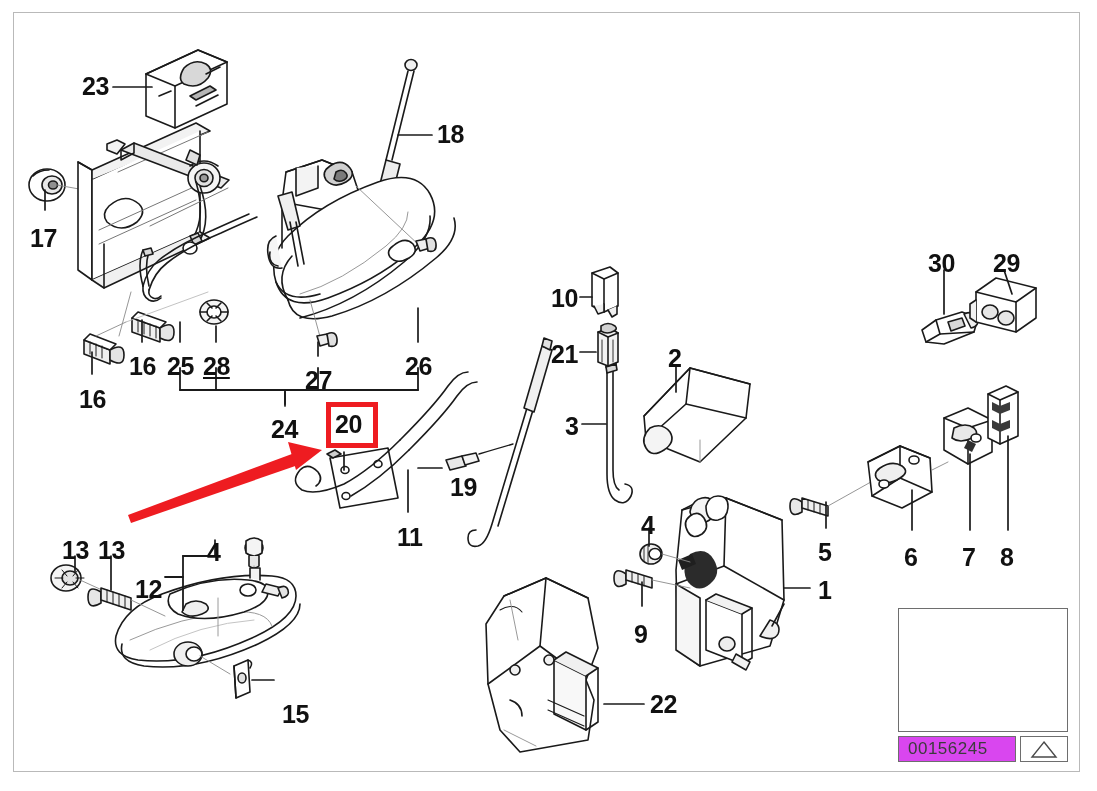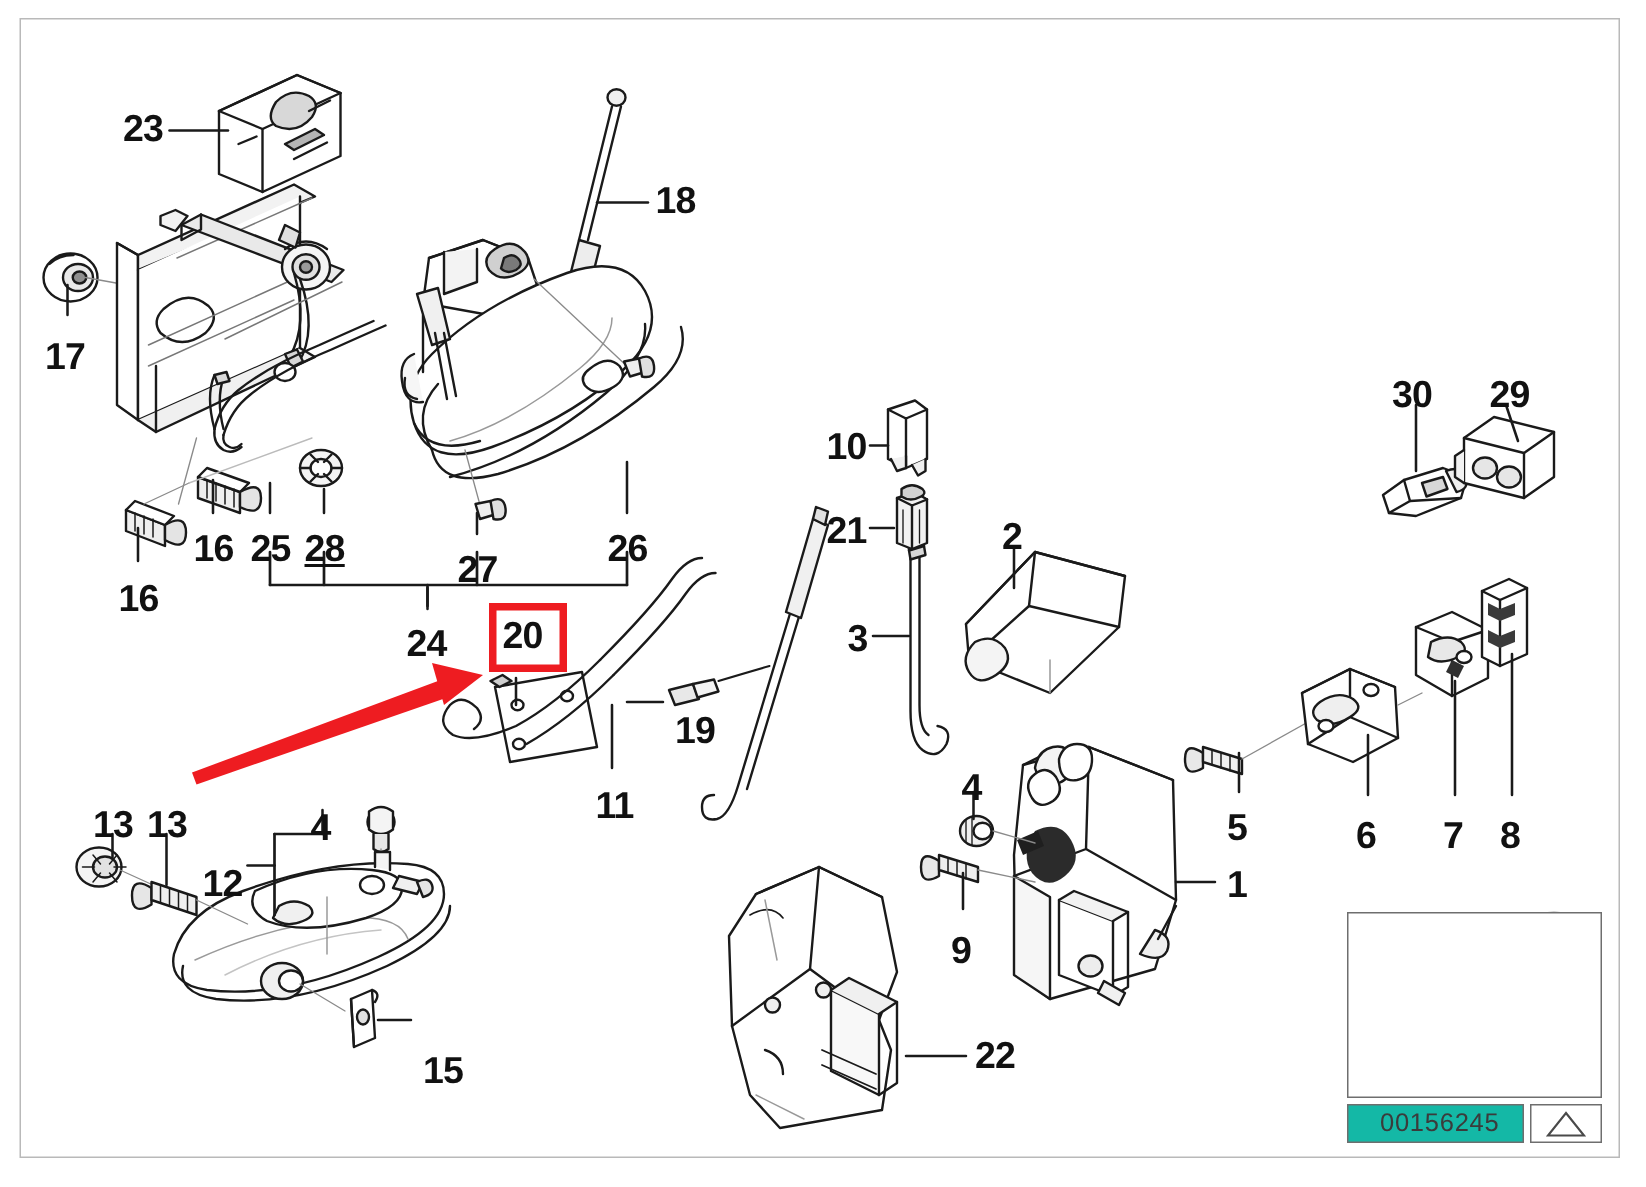--- a/index.html
+++ b/index.html
@@ -5,22 +5,22 @@
   html,body{margin:0;padding:0;background:#fff;}
   body{width:1097px;height:791px;font-family:"Liberation Sans",sans-serif;overflow:hidden;}
   #page{position:relative;width:1097px;height:671px;background:#ffffff;}
   #frame{position:absolute;left:13px;top:12px;width:1067px;height:760px;
          border:1.5px solid #b9b9b9;box-sizing:border-box;background:#fff;}
   svg.art{position:absolute;left:0;top:0;width:1097px;height:791px;pointer-events:none;}
   .lbl{position:absolute;font-family:"Liberation Sans",sans-serif;font-weight:bold;
        font-size:25px;color:#111;line-height:1;white-space:nowrap;letter-spacing:-0.5px;}
   #hl{position:absolute;box-sizing:border-box;border:5px solid #EE1C21;background:transparent;}
   #idbox{position:absolute;left:898px;top:736px;width:118px;height:26px;
-         border:1.3px solid #6e6e6e;box-sizing:border-box;background:#14b8a6;
-         display:flex;align-items:center;padding-left:21px;}
+         border:1.3px solid #6e6e6e;box-sizing:border-box;background:#d946ef;
+         display:flex;align-items:center;padding-left:9px;}
   #idtxt{font-family:"Liberation Sans",sans-serif;font-size:17px;color:#3b3b3b;letter-spacing:0.5px;}
   #tribox{position:absolute;left:1020px;top:736px;width:48px;height:26px;
           border:1.3px solid #6e6e6e;box-sizing:border-box;background:#fff;
           display:flex;align-items:center;justify-content:center;}
   #carbox{position:absolute;left:898px;top:608px;width:170px;height:124px;
           border:1.3px solid #6e6e6e;box-sizing:border-box;background:#fff;}
 </style>
 </head>
 <body>
 

